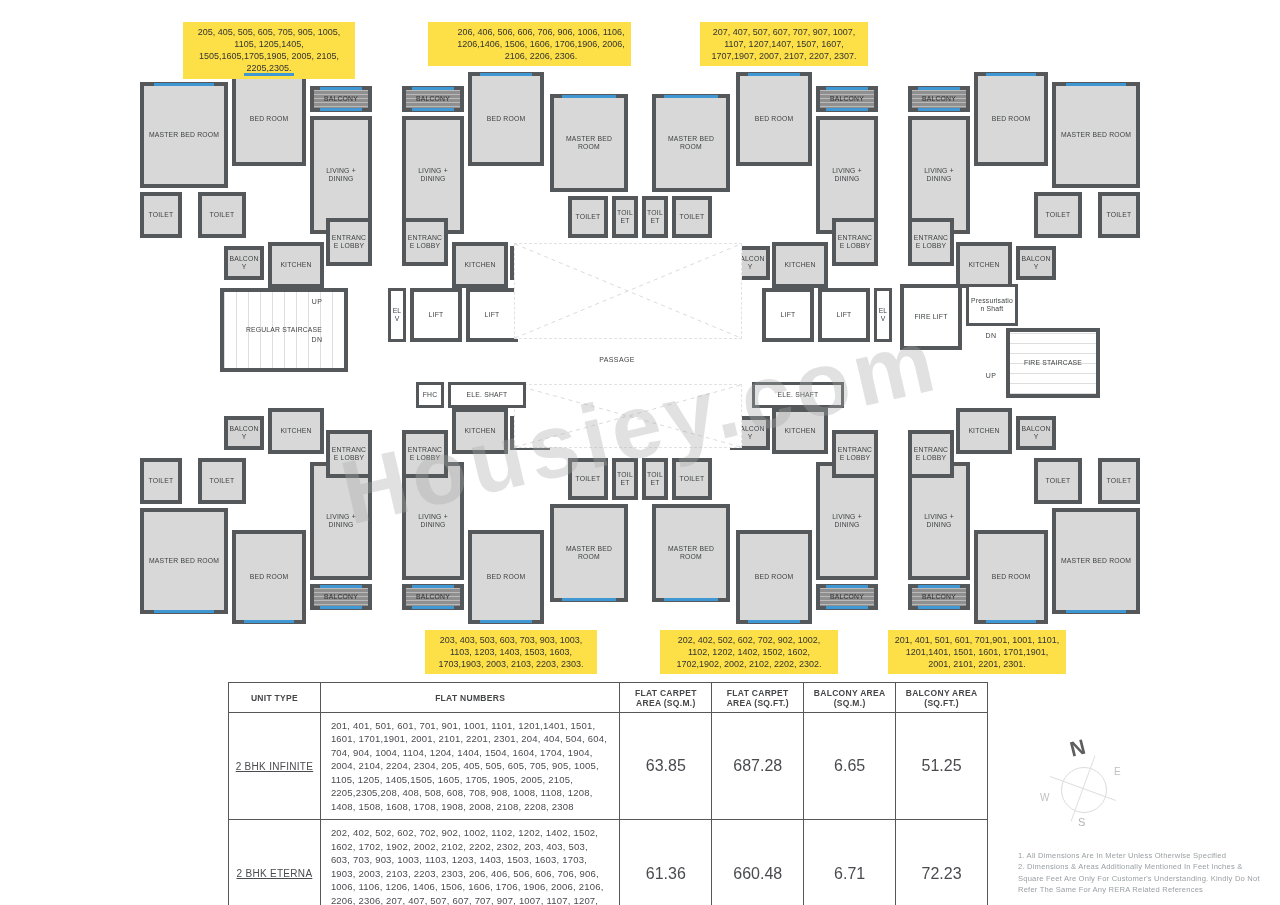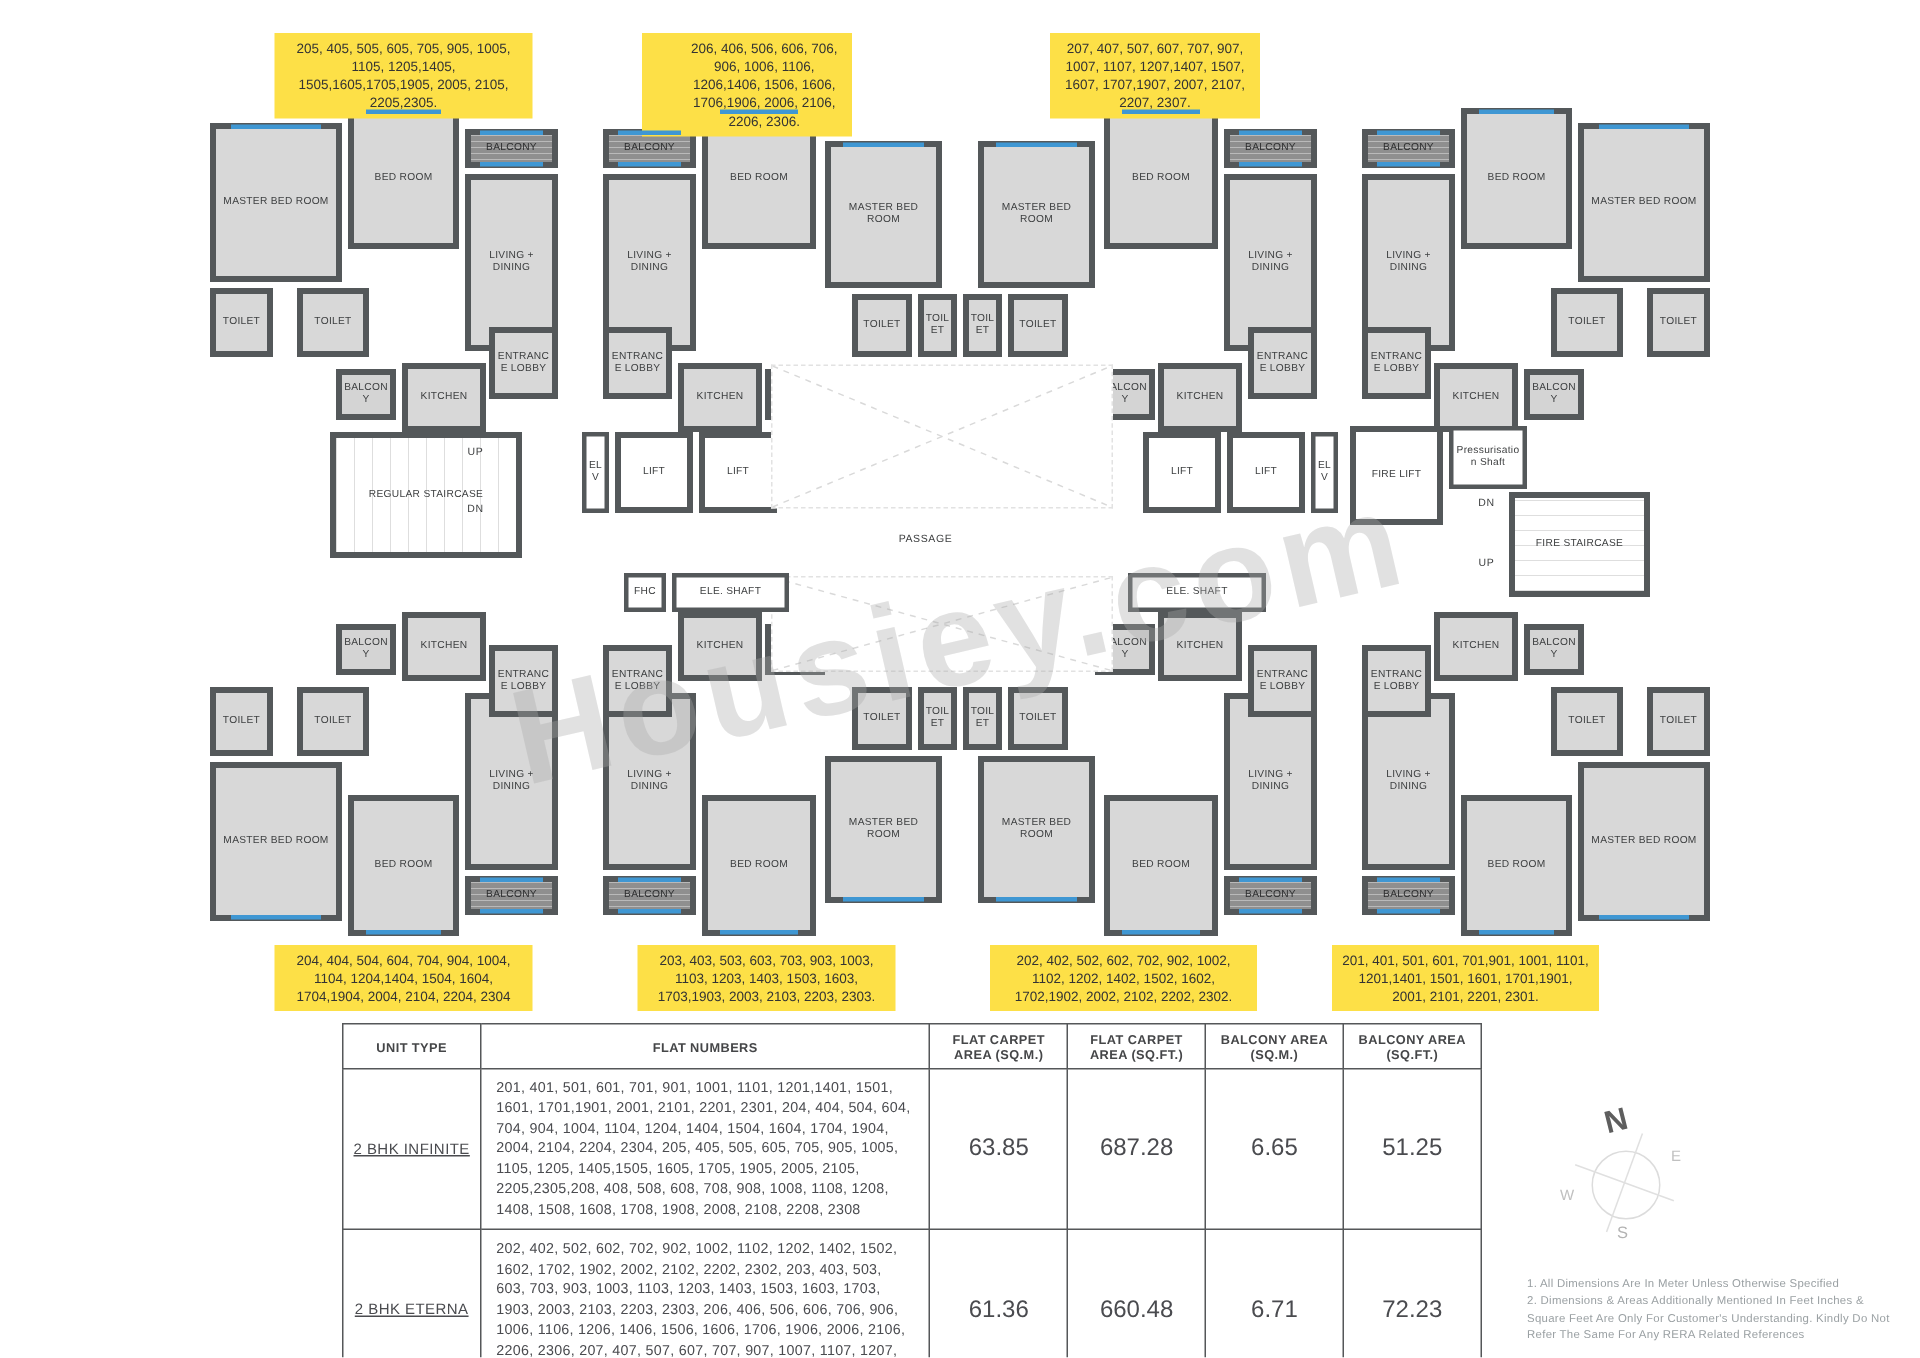--- a/index.html
+++ b/index.html
@@ -364,23 +364,22 @@
         <span class="rl">ELE. SHAFT</span>
       </div>
       <div class="ptext" style="left: 160px; top: 228px; width: 34px;">UP</div>
       <div class="ptext" style="left: 160px; top: 266px; width: 34px;">DN</div>
       <div class="ptext" style="left: 834px; top: 262px; width: 34px;">DN</div>
       <div class="ptext" style="left: 834px; top: 302px; width: 34px;">UP</div>
       <div class="ptext" style="left: 437px; top: 286px; width: 80px;">PASSAGE</div>
     </div>
 
   <div class="flatbox" style="left:183px;top:22px;width:172px;">205, 405, 505, 605, 705, 905, 1005, 1105, 1205,1405, 1505,1605,1705,1905, 2005, 2105, 2205,2305.</div>
-  <div class="flatbox" style="left:428px;top:22px;width:140px;padding-left:29px;">206, 406, 506, 606, 706, 906, 1006, 1106, 1206,1406, 1506, 1606, 1706,1906, 2006, 2106, 2206, 2306.</div>
-  <div class="flatbox" style="left:700px;top:22px;width:140px;">207, 407, 507, 607, 707, 907, 1007, 1107, 1207,1407, 1507, 1607, 1707,1907, 2007, 2107, 2207, 2307.</div>
-  <div class="flatbox" style="left:183px;top:630px;width:172px;">204, 404, 504, 604, 704, 904, 1004, 1104, 1204,1404, 1504, 1604, 1704,1904, 2004, 2104, 2204, 2304</div>
+  <div class="flatbox" style="left:428px;top:22px;width:203px;padding-left:29px;">206, 406, 506, 606, 706, 906, 1006, 1106, 1206,1406, 1506, 1606, 1706,1906, 2006, 2106, 2206, 2306.</div>
+  <div class="flatbox" style="left:700px;top:22px;width:168px;">207, 407, 507, 607, 707, 907, 1007, 1107, 1207,1407, 1507, 1607, 1707,1907, 2007, 2107, 2207, 2307.</div>
   <div class="flatbox" style="left:425px;top:630px;width:172px;">203, 403, 503, 603, 703, 903, 1003, 1103, 1203, 1403, 1503, 1603, 1703,1903, 2003, 2103, 2203, 2303.</div>
   <div class="flatbox" style="left:660px;top:630px;width:178px;">202, 402, 502, 602, 702, 902, 1002, 1102, 1202, 1402, 1502, 1602, 1702,1902, 2002, 2102, 2202, 2302.</div>
   <div class="flatbox" style="left:888px;top:630px;width:178px;">201, 401, 501, 601, 701,901, 1001, 1101, 1201,1401, 1501, 1601, 1701,1901, 2001, 2101, 2201, 2301.</div>
 
 
   <table id="unit-table">
     <colgroup>
       <col style="width:92px;">
         <col style="width:300px;">
         <col style="width:92px;">

